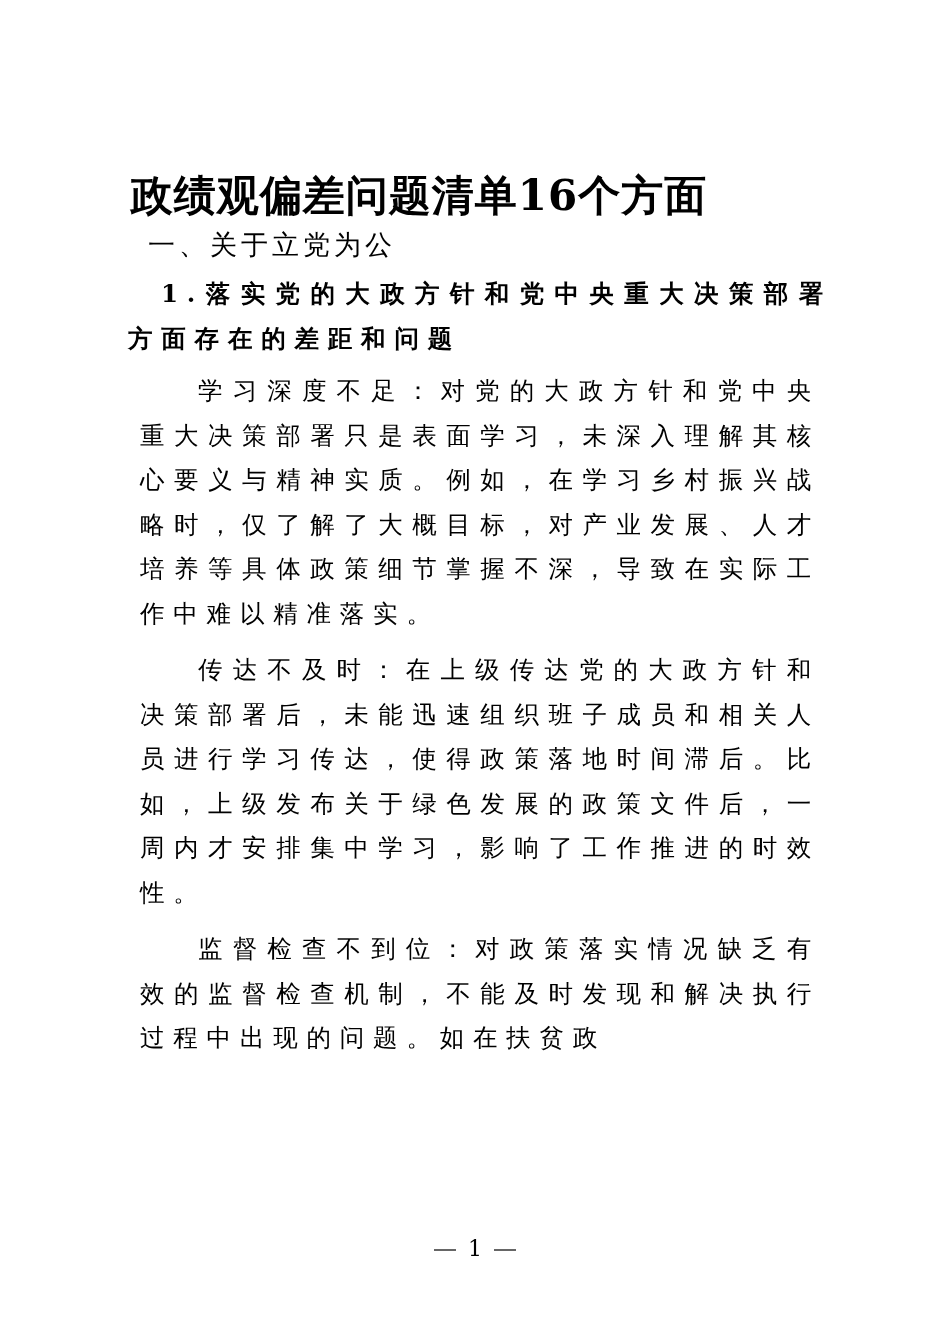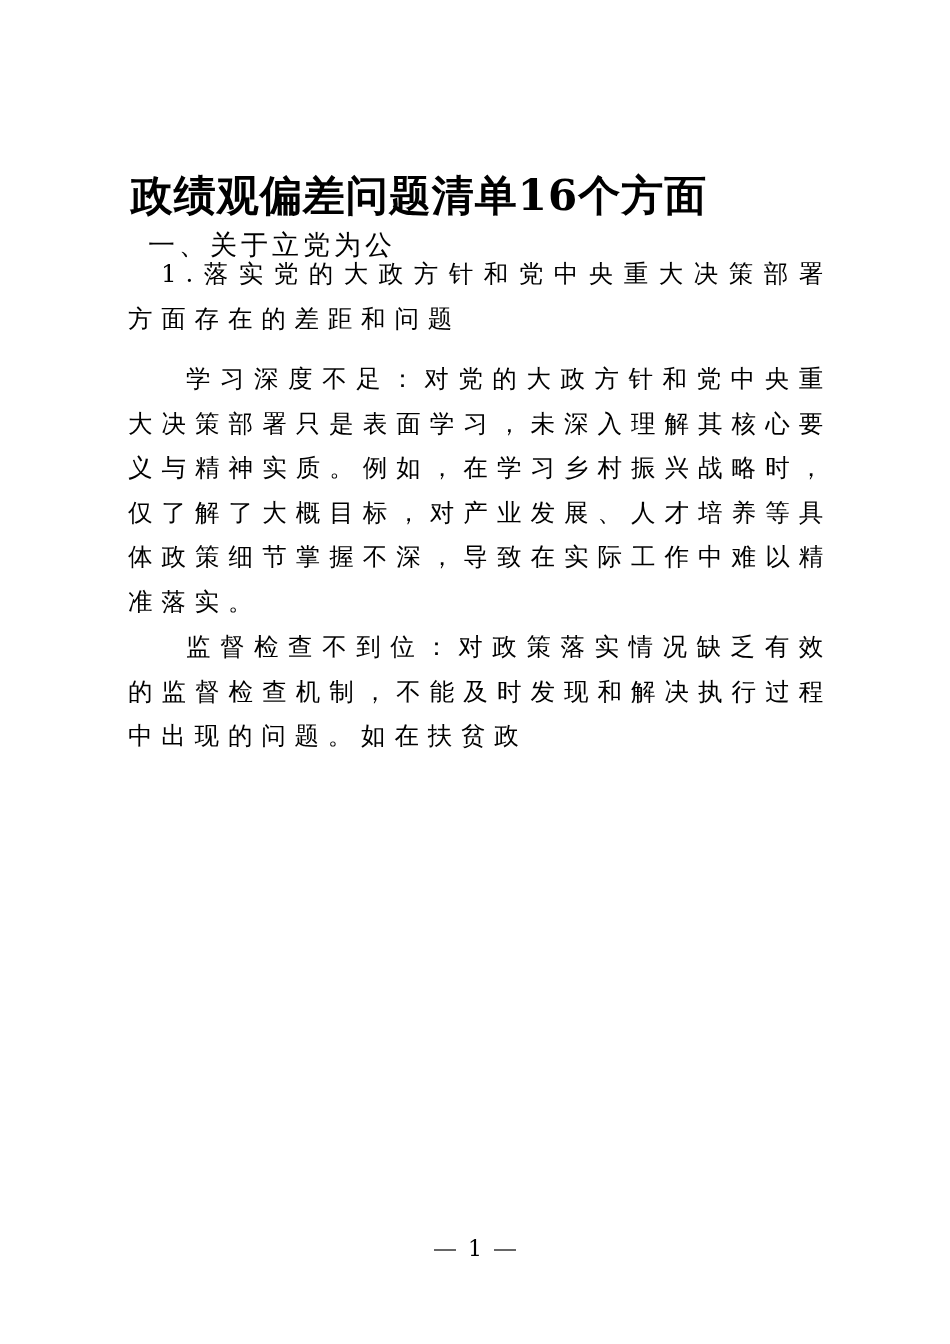--- a/index.html
+++ b/index.html
@@ -9,41 +9,42 @@
     position: absolute; left: 0; top: 168px; width: 838px; text-align: center;
     font-family: "DejaVu Serif", serif; font-weight: bold; font-size: 42px; line-height: 56px;
     letter-spacing: 1px;
   }
   .body-text {
     position: absolute; left: 128px; width: 704px;
     font-family: "DejaVu Serif", serif; font-size: 24.5px; line-height: 44.5px;
     letter-spacing: 8.8px; text-align: justify;
   }
   .section { top: 225px; font-family: "DejaVu Sans", sans-serif; font-size: 27px; letter-spacing: 4px; text-indent: 20px; line-height: 40px; }
-  .heading { top: 252px; font-weight: normal; text-indent: 33px; }
-  p { margin: 0; }
+  .heading { top: 272px; font-weight: bold; text-indent: 33px; }
+  p { margin: 12px; }
   .para { text-indent: 58px; margin-bottom: 1px; }
   .paras { top: 357px; }
   .footer {
     position: absolute; left: 0; top: 1236px; width: 950px; text-align: center;
     font-family: "DejaVu Serif", serif; font-size: 22px; color: #000;
   }
   .footer .dash { display: inline-block; width: 22px; height: 1.5px; background: #666; vertical-align: middle; margin: 0 12px; }
 </style>
 </head>
 <body>
 
 <div class="page">
   <div class="title">政绩观偏差问题清单16个方面</div>
 
   <div class="body-text section">一、关于立党为公</div>
 
   <div class="body-text heading">1.落实党的大政方针和党中央重大决策部署方面存在的差距和问题</div>
 
   <div class="body-text paras">
     <p class="para">学习深度不足：对党的大政方针和党中央重大决策部署只是表面学习，未深入理解其核心要义与精神实质。例如，在学习乡村振兴战略时，仅了解了大概目标，对产业发展、人才培养等具体政策细节掌握不深，导致在实际工作中难以精准落实。</p>
+    <p class="para">传达不及时：在上级传达党的大政方针和决策部署后，未能迅速组织班子成员和相关人员进行学习传达，使得政策落地时间滞后。比如，上级发布关于绿色发展的政策文件后，一周内才安排集中学习，影响了工作推进的时效性。</p>
     <p class="para">监督检查不到位：对政策落实情况缺乏有效的监督检查机制，不能及时发现和解决执行过程中出现的问题。如在扶贫政</p>
   </div>
 
   <div class="footer">
     <span class="dash"></span><span>1</span><span class="dash"></span>
   </div>
 </div>
 
 </body></html>

